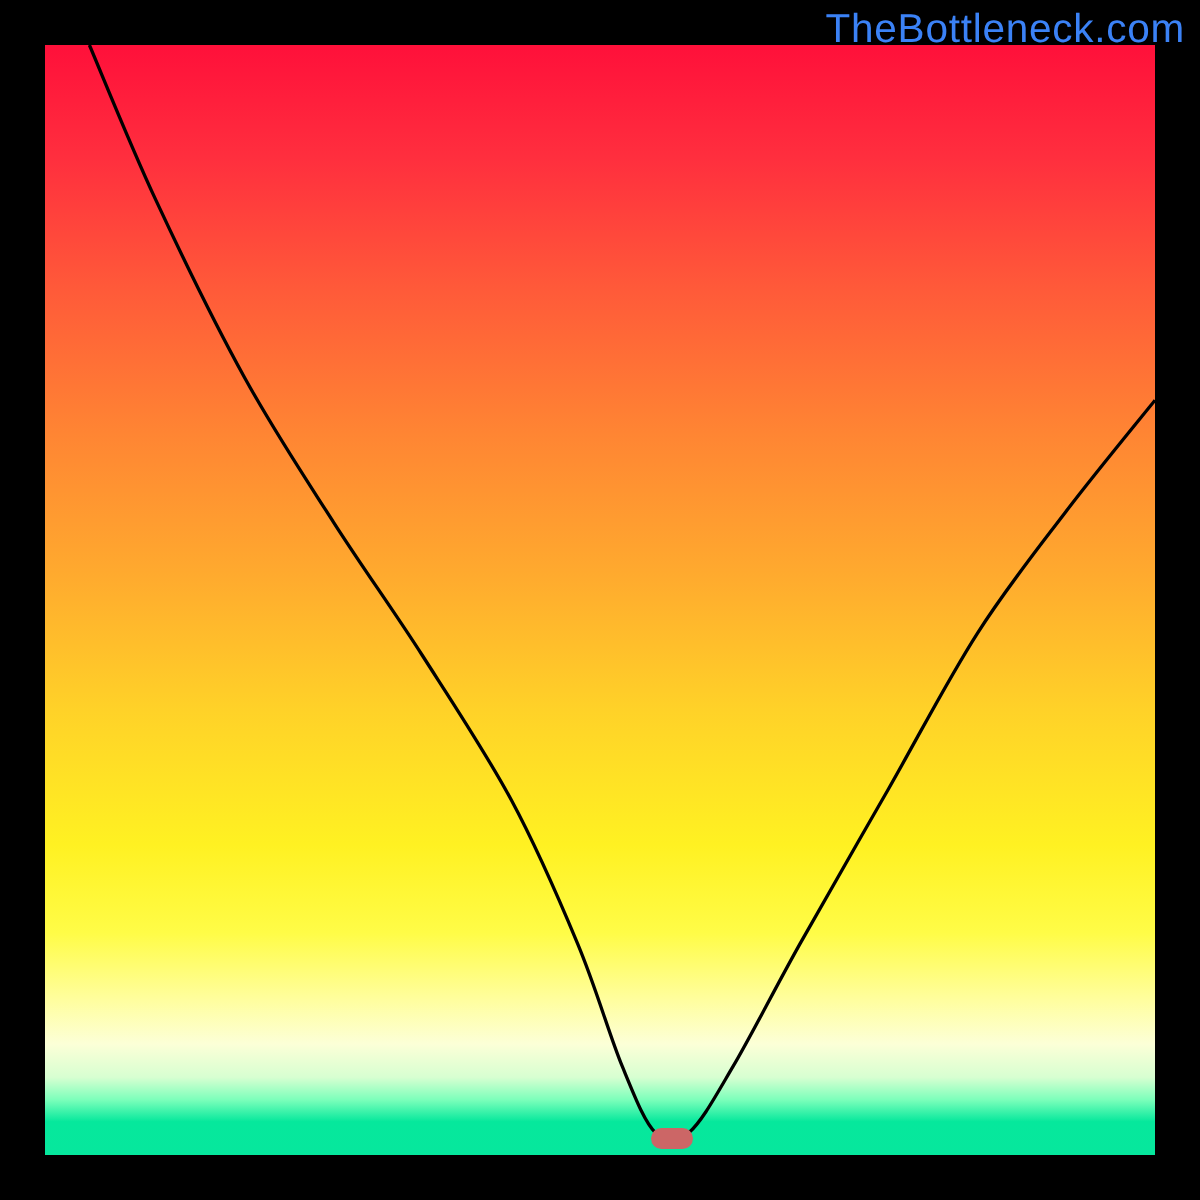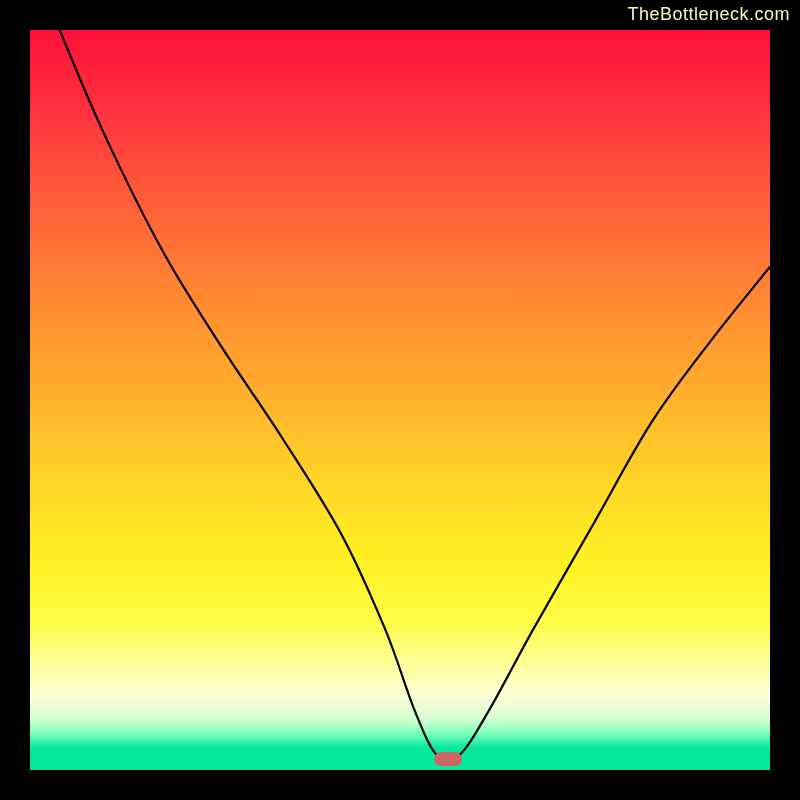--- a/index.html
+++ b/index.html
@@ -8,22 +8,22 @@
     width: 800px;
     height: 800px;
     position: relative;
     background: #000;
   }
   .watermark {
     position: absolute;
     top: 4px;
     right: 10px;
     font-family: Arial, Helvetica, sans-serif;
-    font-size: 18px;
-    color: #fef9c3;
+    font-size: 27px;
+    color: #3b82f6;
     font-weight: 500;
     letter-spacing: 0.5px;
     z-index: 5;
   }
   .plot-area {
     position: absolute;
     left: 30px;
     top: 30px;
     width: 740px;
     height: 740px;

